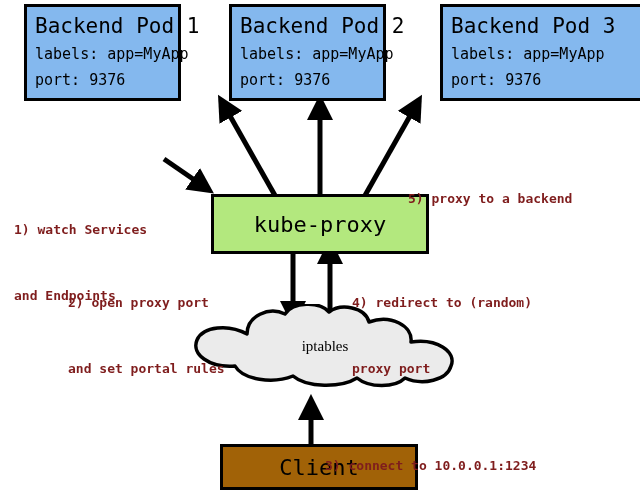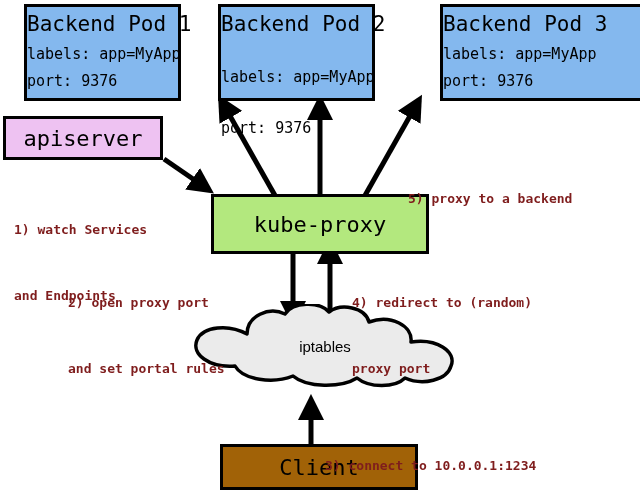--- a/index.html
+++ b/index.html
@@ -29,22 +29,22 @@
   .node {
     position: absolute;
     box-sizing: border-box;
     border: 3px solid #000000;
     display: flex;
     flex-direction: column;
     z-index: 2;
   }
   .pod {
     background: #84b8ee;
-    padding: 2px 10px 4px 0;
-    justify-content: space-between;
+    padding: 2px 10px 4px 8px;
+    justify-content: center;
   }
   .pod-title {
     font-family: "DejaVu Sans Mono", monospace;
     font-size: 21px;
     line-height: 30px;
     color: #000000;
     white-space: nowrap;
   }
   .pod-line {
     font-family: "DejaVu Sans Mono", monospace;
@@ -89,21 +89,21 @@
   .cloud-wrap {
     position: absolute;
     z-index: 2;
   }
   .cloud-label {
     position: absolute;
     left: 0;
     top: 0;
     width: 100%;
     text-align: center;
-    font-family: Liberation Sans, sans-serif;
+    font-family: Liberation Serif, serif;
     font-size: 15px;
     color: #000000;
     pointer-events: none;
   }
   .step {
     position: absolute;
     font-family: "DejaVu Sans Mono", monospace;
     font-weight: bold;
     font-size: 13px;
     line-height: 22px;
@@ -152,35 +152,32 @@
       <line x1="363" y1="199" x2="419" y2="100" stroke="#000000" stroke-width="5" marker-end="url(#arrow)"></line>
     </g>
   </svg>
 
   <div class="node pod" style="left:24px; top:4px; width:157px; height:97px;">
     <div class="pod-title">Backend Pod 1</div>
     <div class="pod-line">labels: app=MyApp</div>
     <div class="pod-line">port: 9376</div>
   </div>
 
-  <div class="node pod" style="left:218px; top:4px; width:157px; height:97px;gap:25px;">
+  <div class="node pod" style="left:229px; top:4px; width:157px; height:97px;">
     <div class="pod-title">Backend Pod 2</div>
     <div class="pod-line">labels: app=MyApp</div>
     <div class="pod-line">port: 9376</div>
   </div>
 
   <div class="node pod" style="left:440px; top:4px; width:207px; height:97px;">
     <div class="pod-title">Backend Pod 3</div>
     <div class="pod-line">labels: app=MyApp</div>
     <div class="pod-line">port: 9376</div>
   </div>
 
-  <div class="node apiserver" style="left:3px; top:116px; width:160px; height:44px;">
-    <div class="apiserver-label">apiserver</div>
-  </div>
 
   <div class="node kubeproxy" style="left:211px; top:194px; width:218px; height:60px;">
     <div class="kubeproxy-label">kube-proxy</div>
   </div>
 
   <div class="cloud-wrap" style="left:185px; top:304px; width:280px; height:84px;">
     <svg width="280" height="84" viewBox="0 0 280 84">
       <path d="M 62 30
                C 62 12, 84 2, 100 10
                C 108 -2, 134 -3, 144 8

